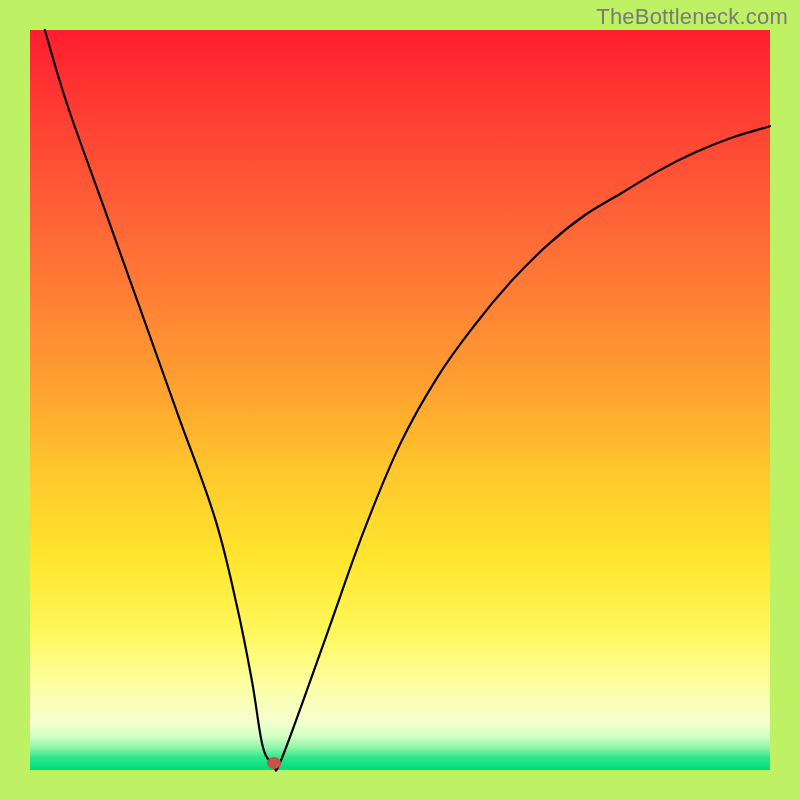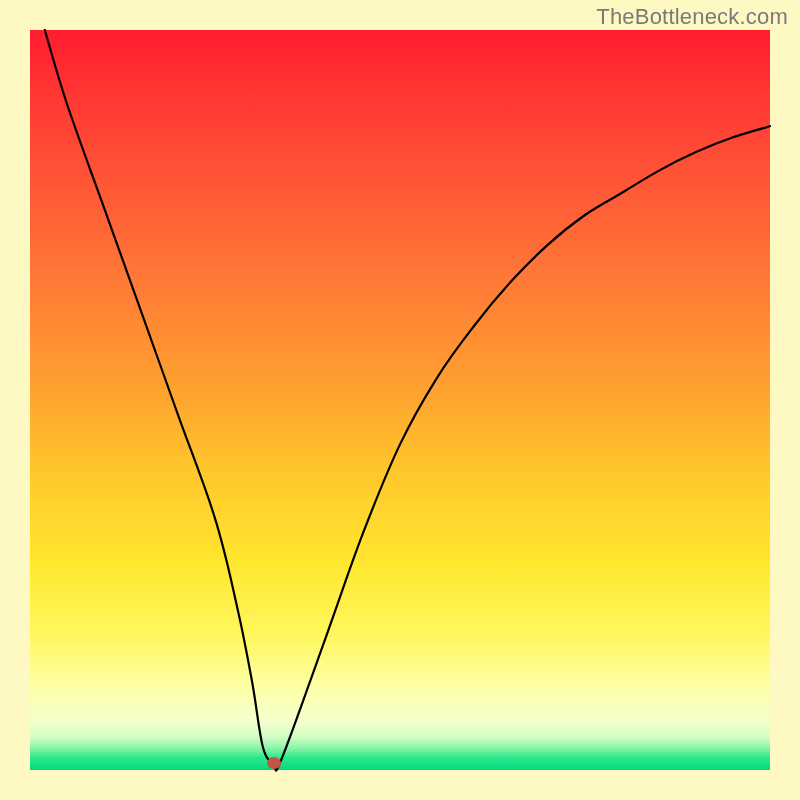--- a/index.html
+++ b/index.html
@@ -8,21 +8,21 @@
     width: 800px;
     height: 800px;
     background: #000;
     overflow: hidden;
     font-family: Arial, Helvetica, sans-serif;
   }
   .frame {
     position: relative;
     width: 800px;
     height: 800px;
-    background: #fef9c3;
+    background: #bef264;
   }
   .plot-area {
     position: absolute;
     left: 30px;
     top: 30px;
     width: 740px;
     height: 740px;
     
     background: linear-gradient(
       to bottom,

